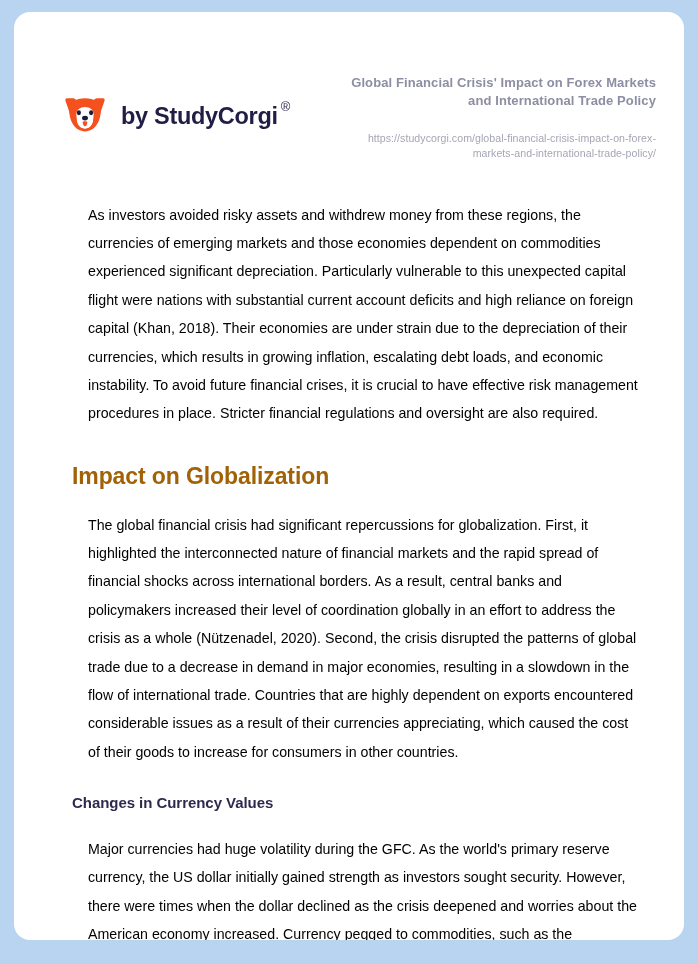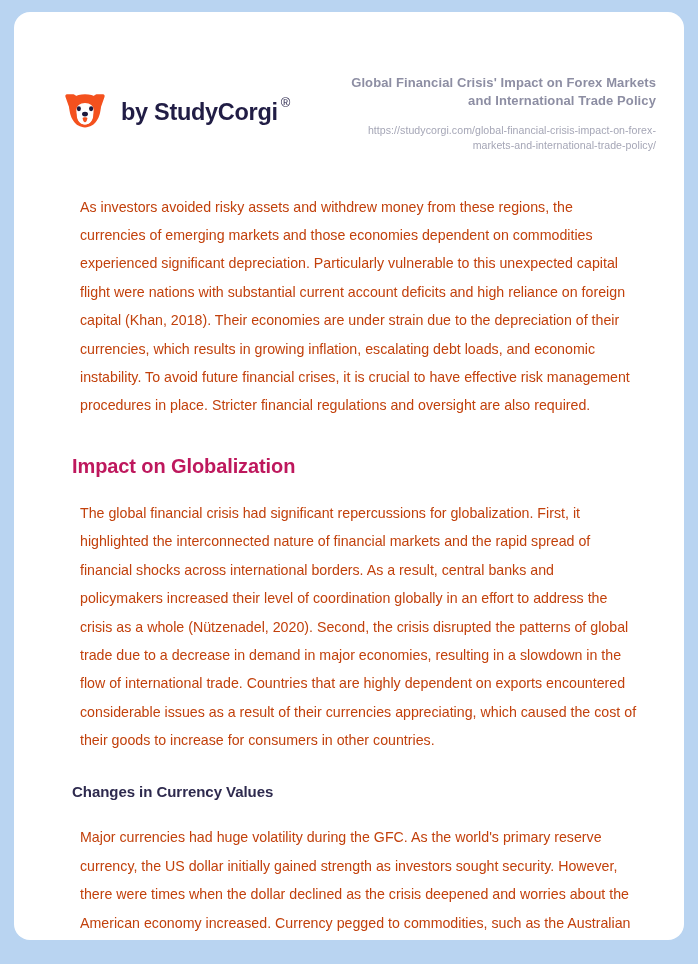--- a/index.html
+++ b/index.html
@@ -70,40 +70,40 @@
     font-size: 13px;
     font-weight: bold;
     color: #8d8ea3;
     line-height: 1.42;
     letter-spacing: 0.1px;
   }
   .header-url {
     font-size: 10.6px;
     color: #a5a6b6;
     line-height: 1.45;
-    margin-top: 12px;
+    margin-top: 20px;
     letter-spacing: 0.05px;
     word-break: break-word;
   }
   
   .doc-body {
     padding: 0 46px 0 58px;
     margin-top: 39px;
   }
   .para {
     font-size: 14.2px;
     line-height: 2.0;
-    color: #c2410c;
-    margin: 0 0 0 8px;
+    color: #000000;
+    margin: 0 0 0 16px;
     letter-spacing: 0.01px;
   }
   h2.sec-title {
-    font-size: 20px;
+    font-size: 23px;
     font-weight: bold;
-    color: #be185d;
+    color: #a16207;
     margin: 34px 0 20px 0;
     letter-spacing: -0.1px;
     line-height: 1.25;
   }
   h3.sub-title {
     font-size: 15px;
     font-weight: bold;
     color: #2e2a4e;
     margin: 28px 0 22px 0;
     letter-spacing: -0.05px;

